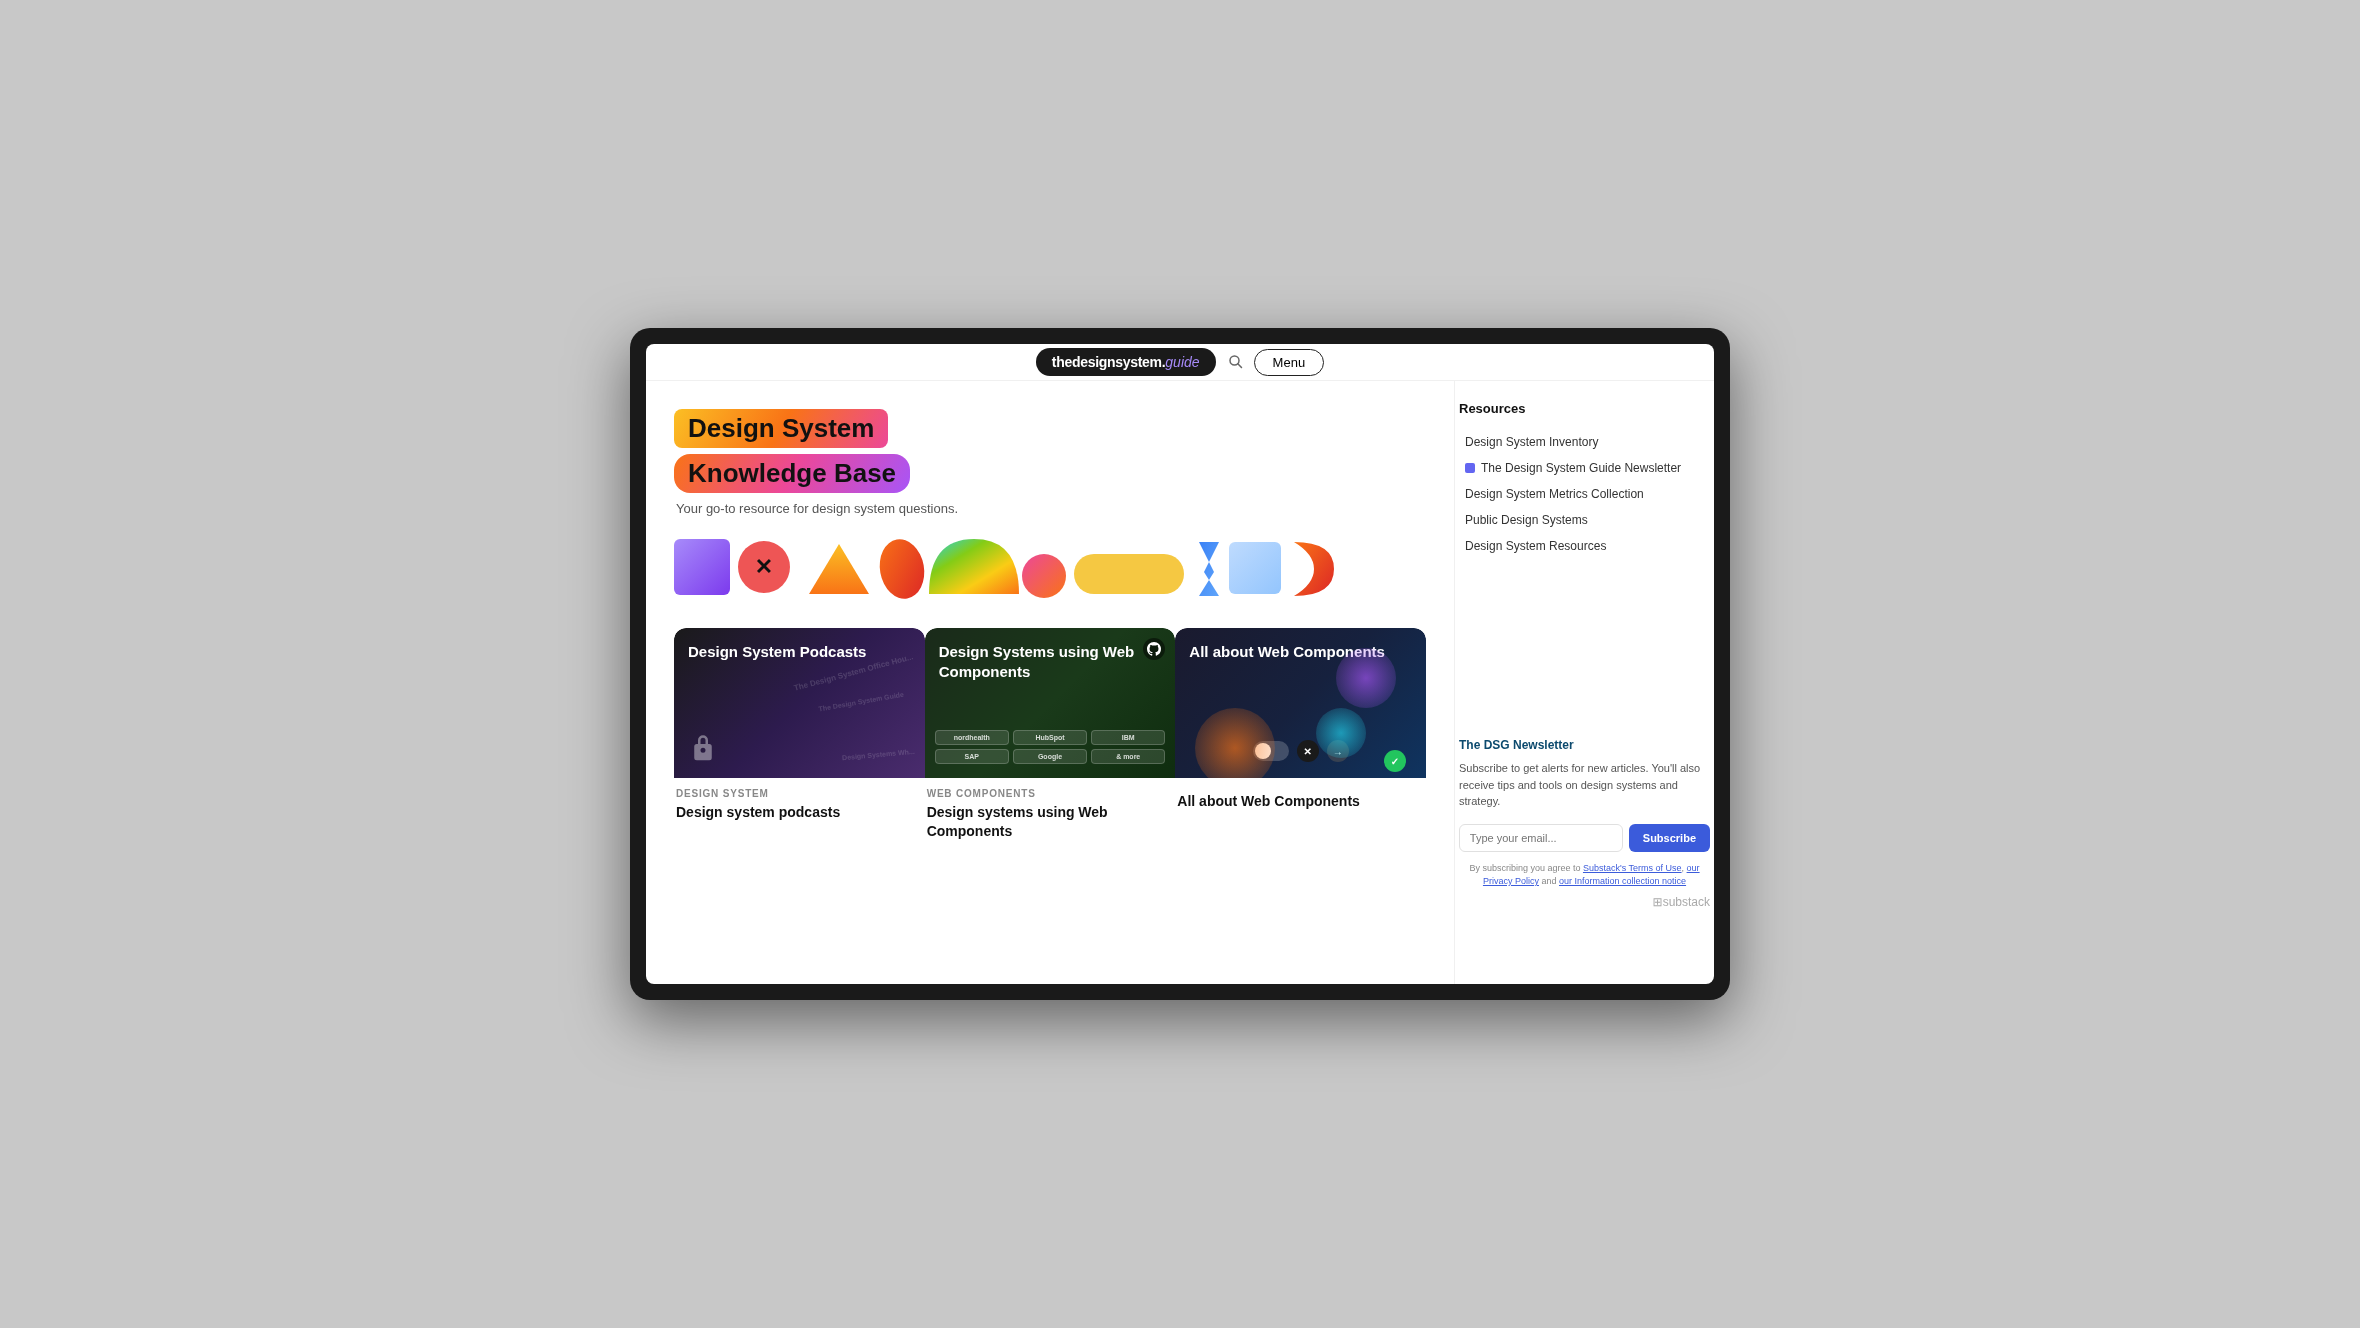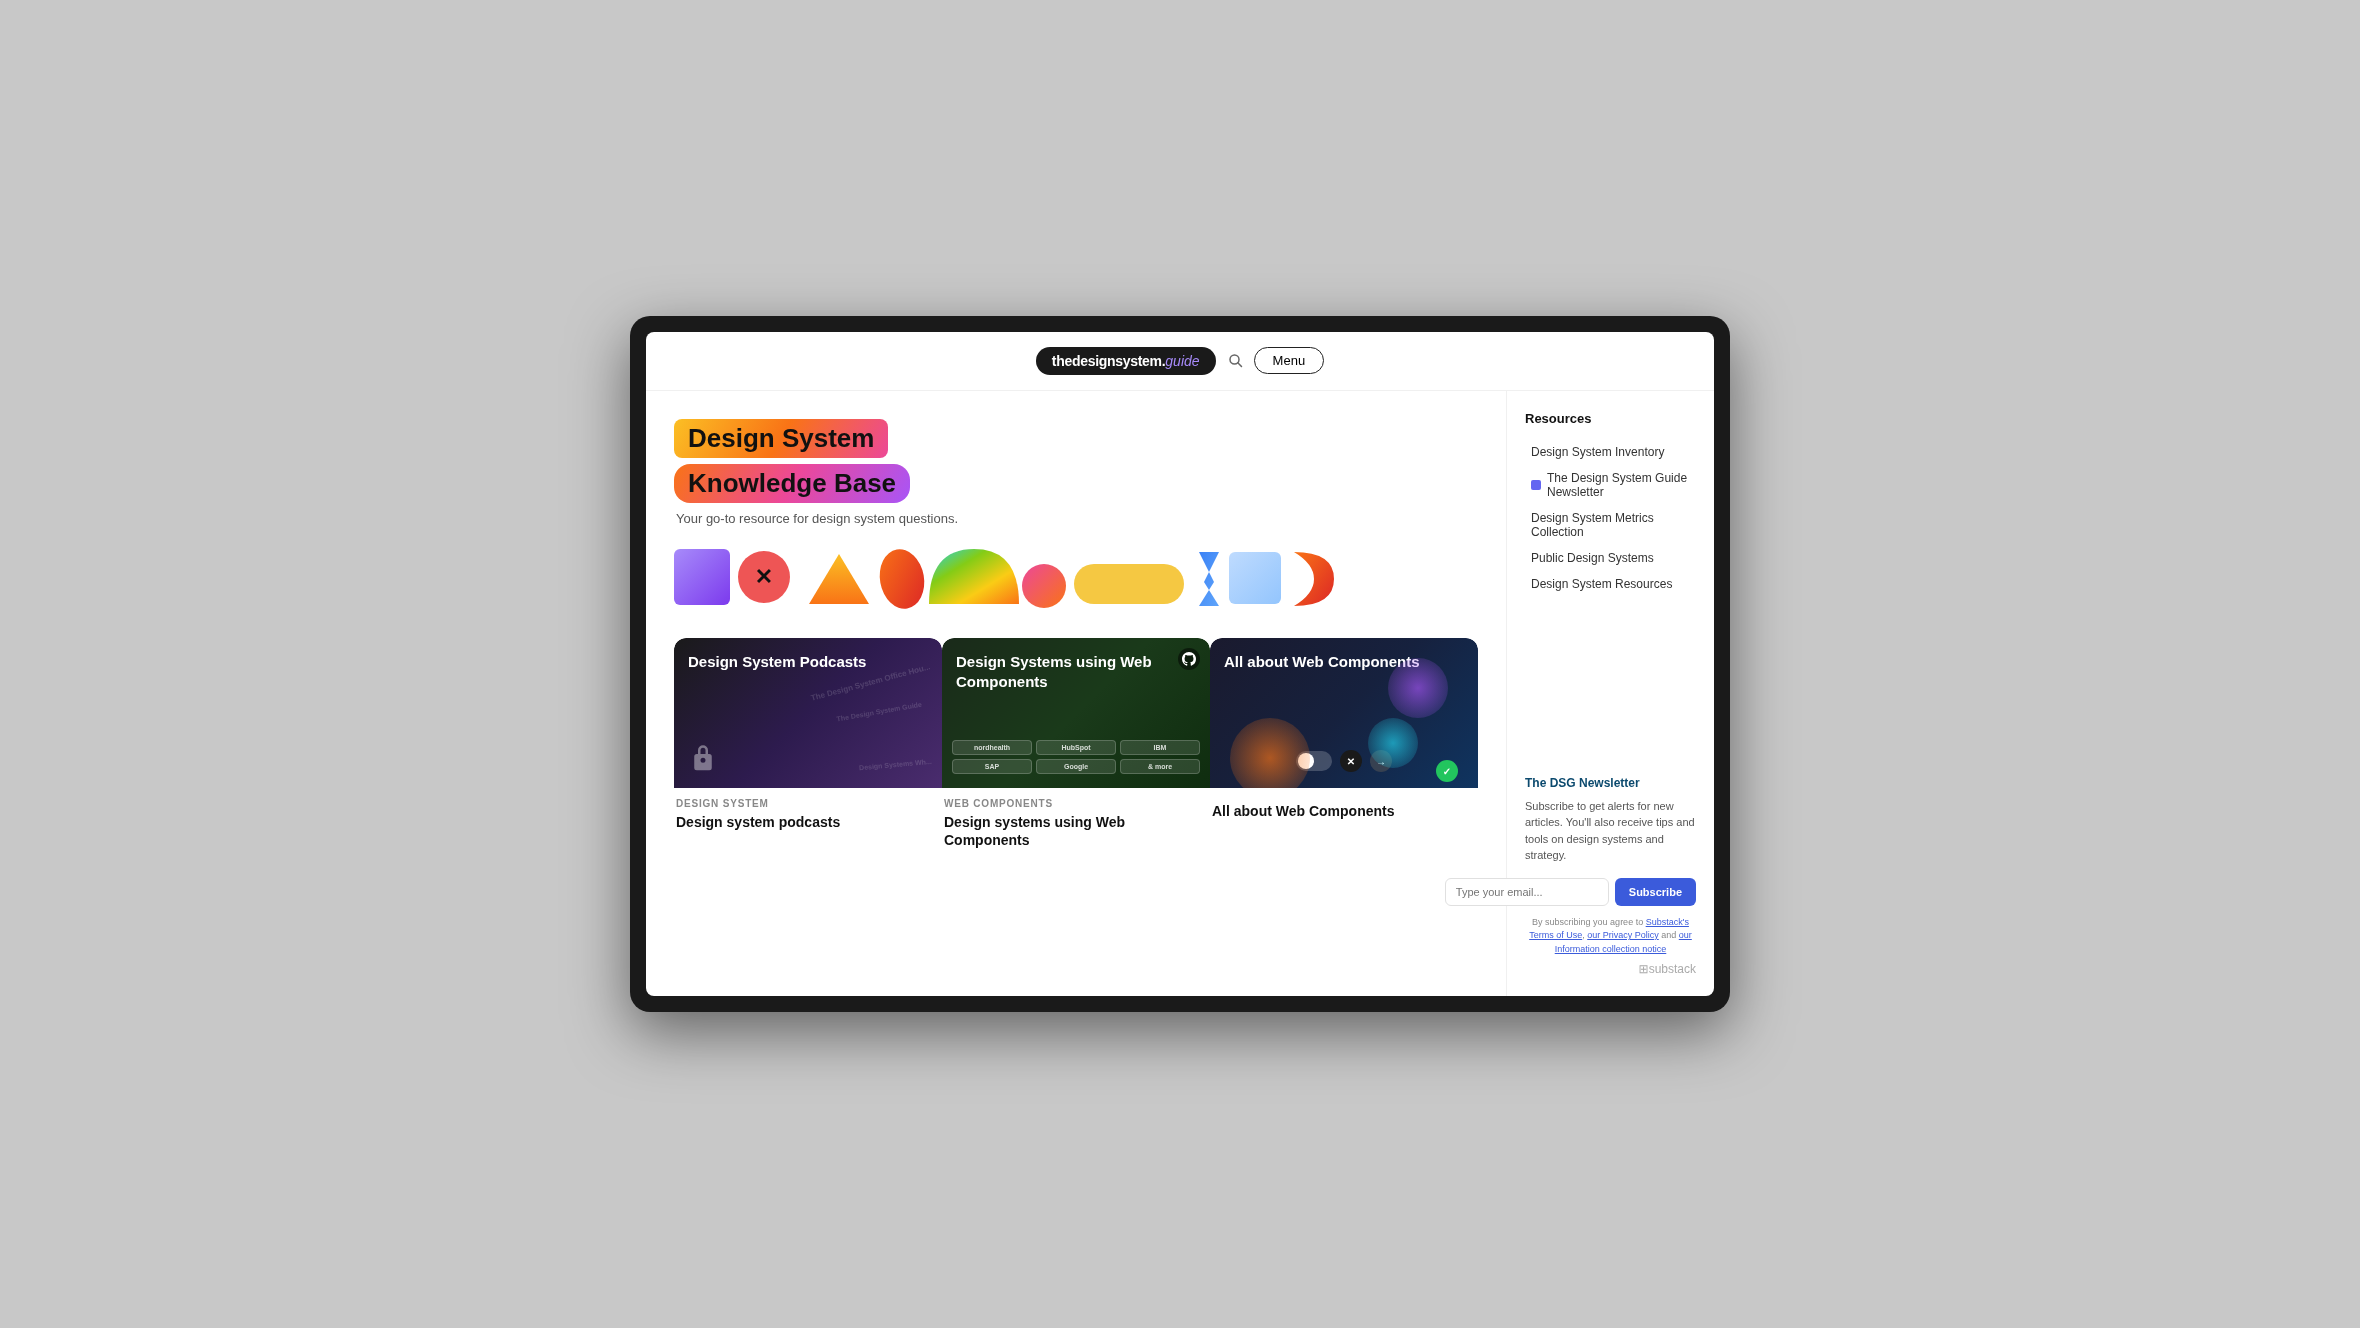--- a/index.html
+++ b/index.html
@@ -28,21 +28,21 @@
       display: flex;
       flex-direction: column;
       min-height: 640px;
     }
 
     
     .header {
       display: flex;
       align-items: center;
       justify-content: center;
-      padding: 15px 24px;
+      padding: 4px 24px;
       border-bottom: 1px solid #f0f0f0;
       position: relative;
     }
 
     .logo-pill {
       display: flex;
       align-items: center;
       background: #1a1a1a;
       border-radius: 50px;
       padding: 6px 16px;
@@ -91,22 +91,22 @@
       flex: 1;
     }
 
     .content-area {
       flex: 1;
       padding: 28px 28px 28px 28px;
       overflow-y: auto;
     }
 
     .sidebar {
-      width: 208px;
-      padding: 20px 18px;
+      width: 260px;
+      padding: 20px 4px;
       border-left: 1px solid #f0f0f0;
       flex-shrink: 0;
     }
 
     
     .hero-title-block {
       margin-bottom: 12px;
     }
 
     .hero-subtitle {

